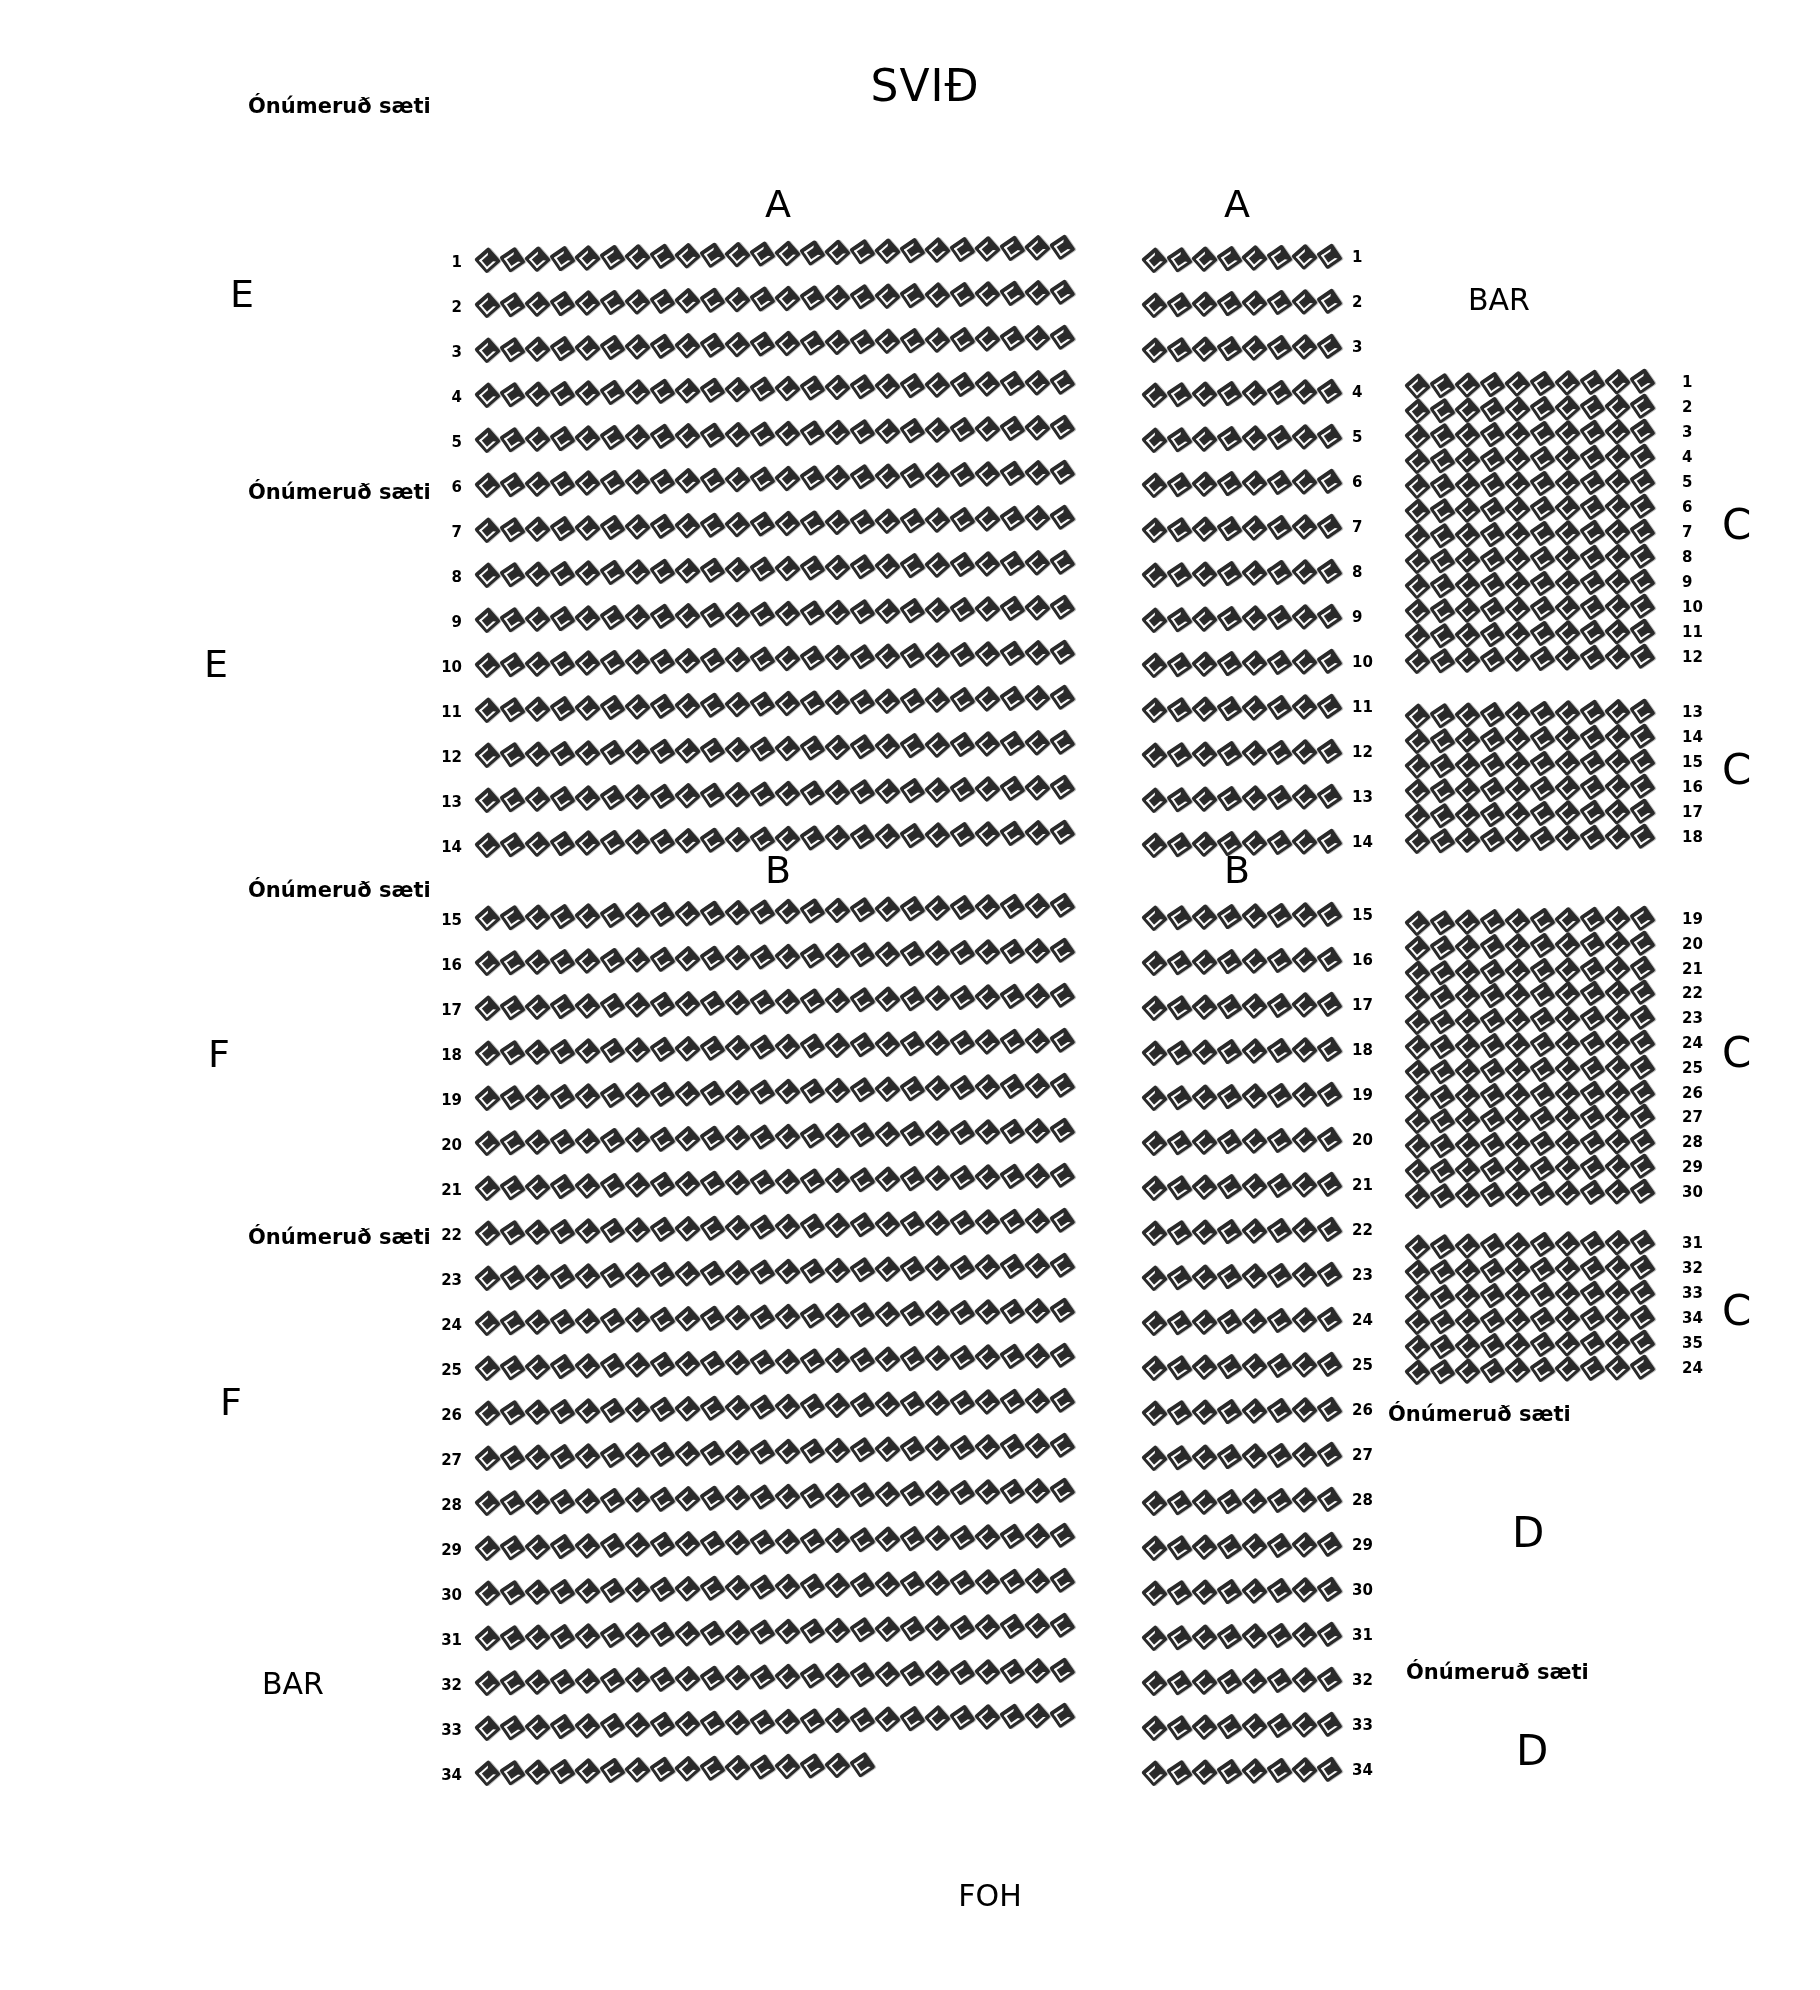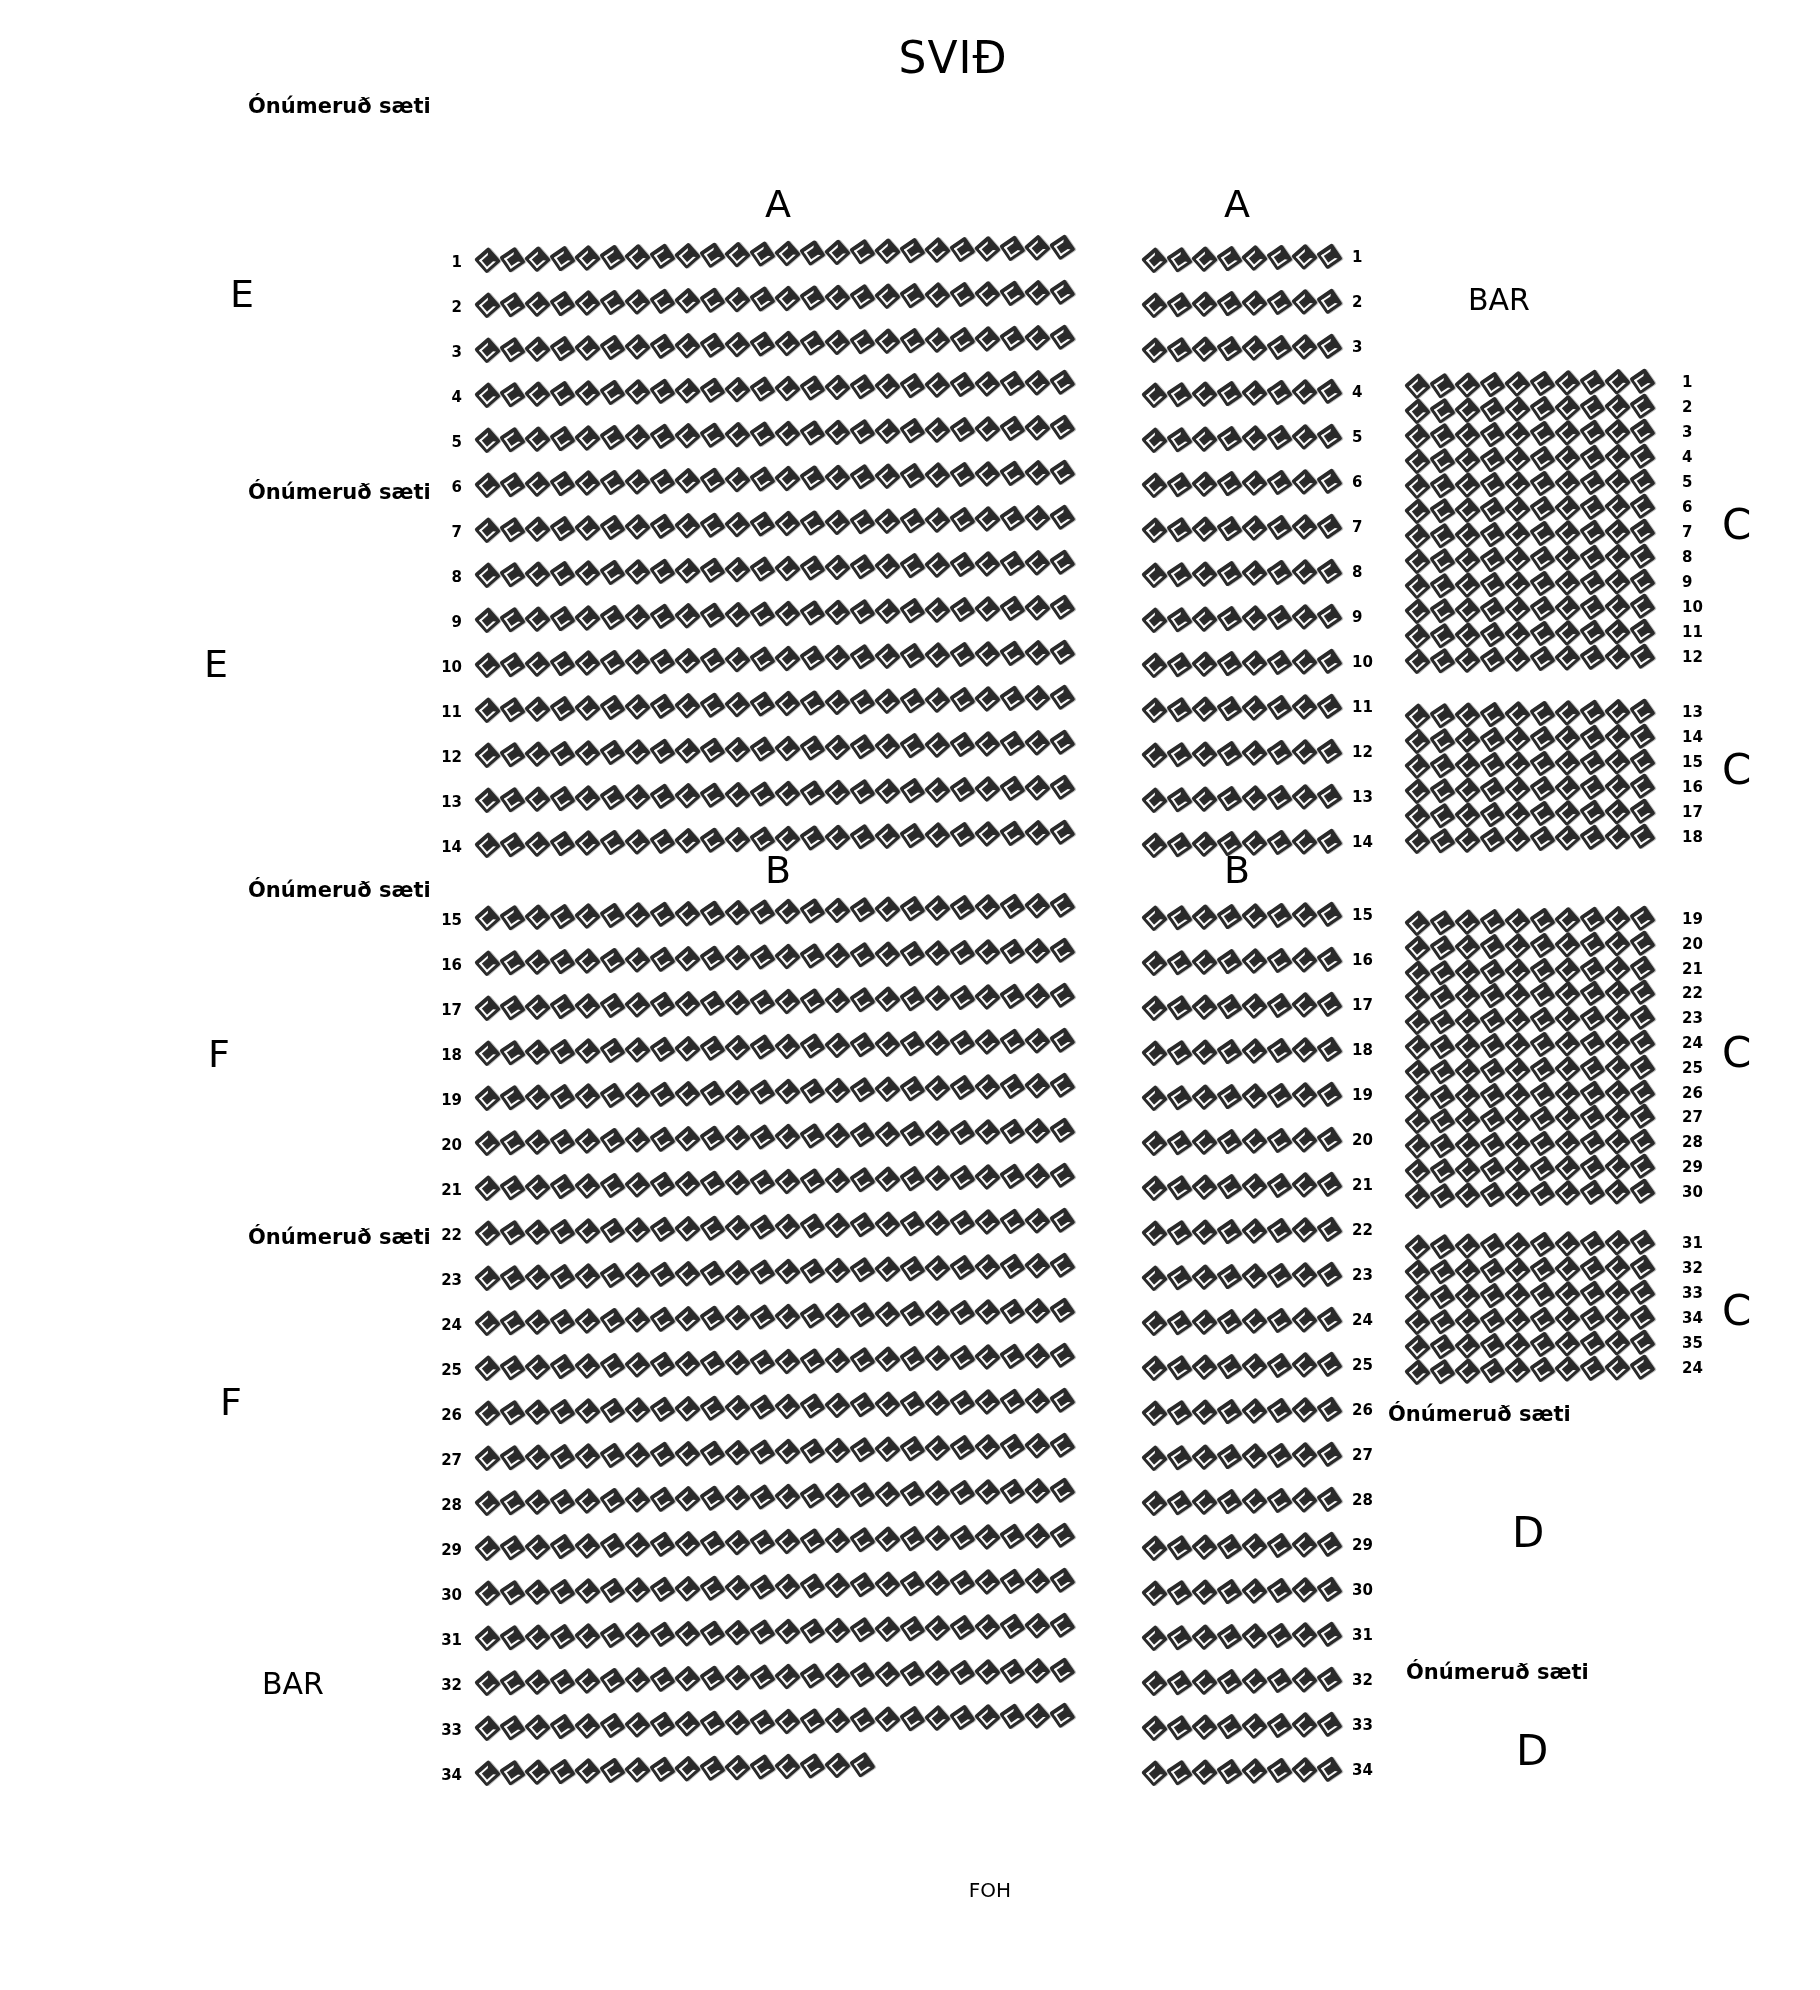--- a/index.html
+++ b/index.html
@@ -6,39 +6,39 @@
   body{font-family:"DejaVu Sans","Liberation Sans",sans-serif;color:#000;}
   #stage-plan{position:relative;width:1820px;height:1990px;background:#fff;overflow:hidden;}
 
   .lbl{position:absolute;white-space:nowrap;color:#000;}
   .title{font-size:44px;letter-spacing:1px;transform:translateX(-50%);}
   .section-letter{font-size:38px;}
   .section-letter.center{transform:translateX(-50%);}
   .section-letter.big{font-size:42px;}
   .unnumbered{font-size:21px;font-weight:700;}
   .barlbl{font-size:30px;}
-  .foh{font-size:20px;transform:translateX(-50%);}
+  .foh{font-size:30px;transform:translateX(-50%);}
 
   .row-num{position:absolute;font-size:15px;font-weight:700;line-height:20px;}
   .row-num.align-right{text-align:right;width:60px;}
   .row-num.align-left{text-align:left;width:60px;}
 
   .seat-strip{position:absolute;display:flex;gap:6px;transform:rotate(-1.3deg);transform-origin:0 50%;}
   .seat{flex:0 0 19px;width:19px;height:19px;background:var(--seat-color,#2a2a2a);
         transform:rotate(-40deg);border-radius:2px;position:relative;box-shadow:1px 1px 0 rgba(0,0,0,.25);}
   .seat:nth-child(even){transform:rotate(-33deg);}
   .seat::after{content:"";position:absolute;left:3px;top:4px;width:8px;height:8px;
         border:2px solid var(--seat-inner-color,#fafafa);border-right-color:transparent;}
 </style>
 </head>
 <body>
 
 <div id="stage-plan" style="--seat-color: #2a2a2a; --seat-inner-color: #fafafa;">
 
-  <div class="lbl title" style="left:925px;top:32px;margin-left:28px;">SVIÐ</div>
+  <div class="lbl title" style="left:925px;top:60px;">SVIÐ</div>
 
   <div class="lbl unnumbered" style="left:248px;top:94px;">Ónúmeruð sæti</div>
   <div class="lbl unnumbered" style="left:248px;top:480px;">Ónúmeruð sæti</div>
   <div class="lbl unnumbered" style="left:248px;top:878px;">Ónúmeruð sæti</div>
   <div class="lbl unnumbered" style="left:248px;top:1225px;">Ónúmeruð sæti</div>
 
   <div class="lbl unnumbered" style="left:1388px;top:1402px;">Ónúmeruð sæti</div>
   <div class="lbl unnumbered" style="left:1406px;top:1660px;">Ónúmeruð sæti</div>
 
   <div class="lbl section-letter center" style="left:778px;top:182px;">A</div>

